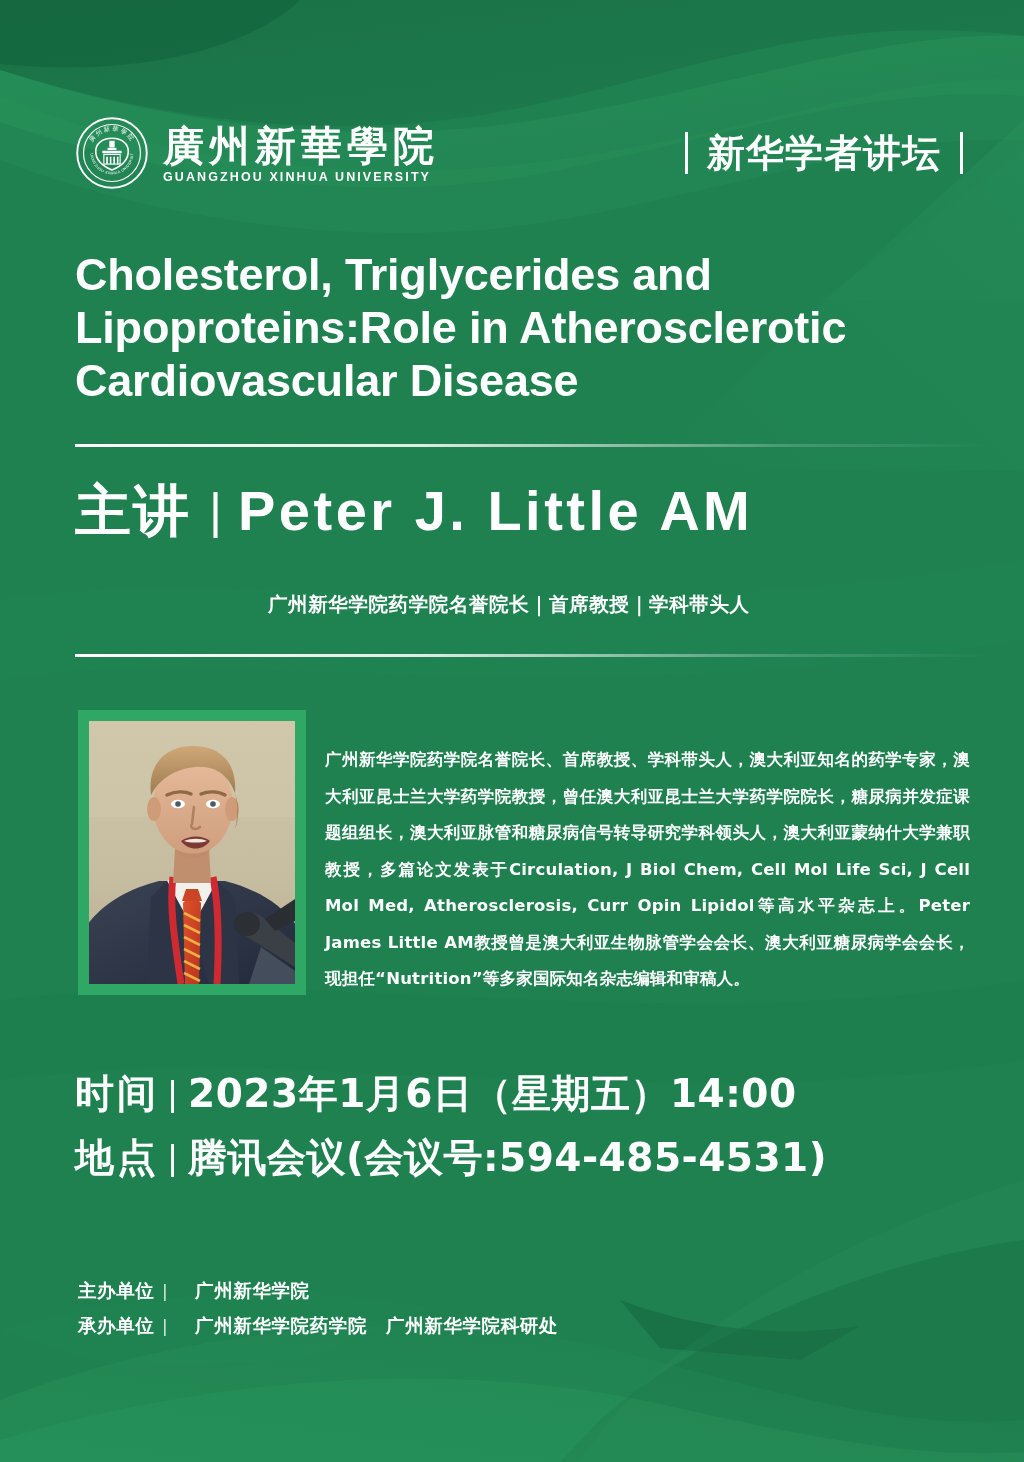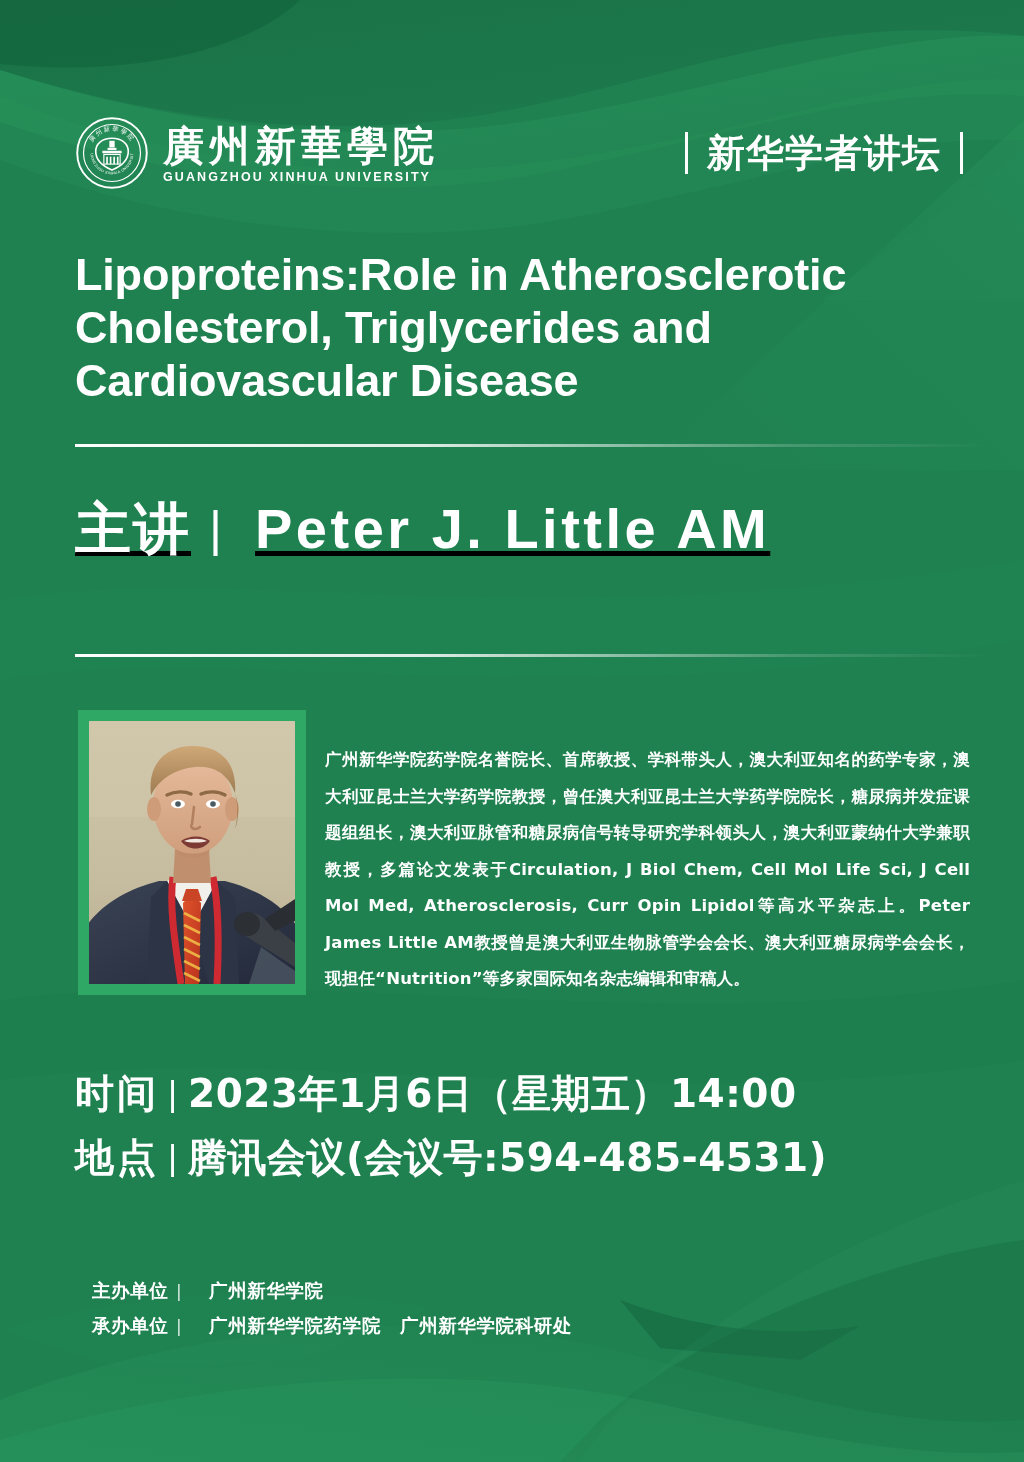--- a/index.html
+++ b/index.html
@@ -127,26 +127,25 @@
     left: 75px;
     height: 3px;
     background: linear-gradient(to right, #ffffff 0%, rgba(255,255,255,0.85) 38%, rgba(255,255,255,0.18) 78%, rgba(255,255,255,0) 100%);
   }
   .divider-1 { top: 444px; width: 915px; }
   .divider-2 { top: 654px; width: 915px; }
 
   
   .speaker {
     position: absolute;
-    top: 498px;
+    top: 480px;
     left: 75px;
     display: flex;
     align-items: center;
     white-space: nowrap;
-    text-decoration: underline;
   }
 
   .speaker-cn {
     font-size: 56px;
     line-height: 62px;
     font-weight: 700;
     color: #ffffff;
     letter-spacing: 2px;
     font-family: "DejaVu Sans", sans-serif;
   }
@@ -158,21 +157,20 @@
     color: #ffffff;
     padding: 0 16px 0 18px;
   }
 
   .speaker-name {
     font-size: 56px;
     line-height: 62px;
     font-weight: 700;
     color: #ffffff;
     letter-spacing: 3.5px;
-    margin-left: 17px;
   }
 
   .speaker-roles {
     position: absolute;
     top: 592px;
     left: 268px;
     font-size: 19.5px;
     line-height: 26px;
     font-weight: 700;
     color: #ffffff;
@@ -257,21 +255,21 @@
     font-weight: 700;
     color: #ffffff;
     letter-spacing: 0.5px;
     font-family: "DejaVu Sans", sans-serif;
   }
 
   
   .footer {
     position: absolute;
     top: 1278px;
-    left: 92px;
+    left: 78px;
     width: 880px;
   }
 
   .footer-row {
     display: flex;
     align-items: baseline;
     white-space: nowrap;
     margin-bottom: 9px;
   }
 
@@ -386,33 +384,34 @@
 
     <div class="badge">
       <span class="badge-bar"></span>
       <span class="badge-text">新华学者讲坛</span>
       <span class="badge-bar"></span>
     </div>
 
   </div>
 
   <div class="title-block">
+    <div class="title-line">Cholesterol, Triglycerides and</div>
     <div class="title-line">Lipoproteins:Role in Atherosclerotic</div>
-    <div class="title-line">Cholesterol, Triglycerides and</div>
     <div class="title-line">Cardiovascular Disease</div>
   </div>
 
   <div class="divider divider-1"></div>
 
   <div class="speaker">
     <span class="speaker-cn">主讲</span>
     <span class="speaker-sep">|</span>
     <span class="speaker-name">Peter J. Little AM</span>
   </div>
 
+  <div class="speaker-roles">广州新华学院药学院名誉院长｜首席教授｜学科带头人</div>
 
   <div class="divider divider-2"></div>
 
   <div class="photo-frame">
     <div class="photo-inner">
       <svg class="portrait" viewBox="0 0 206 263" preserveAspectRatio="xMidYMid slice">
         <defs>
           <linearGradient id="bgWall" x1="0" y1="0" x2="0" y2="1">
             <stop offset="0%" stop-color="#cfc6ab"></stop>
             <stop offset="60%" stop-color="#c6bc9f"></stop>

